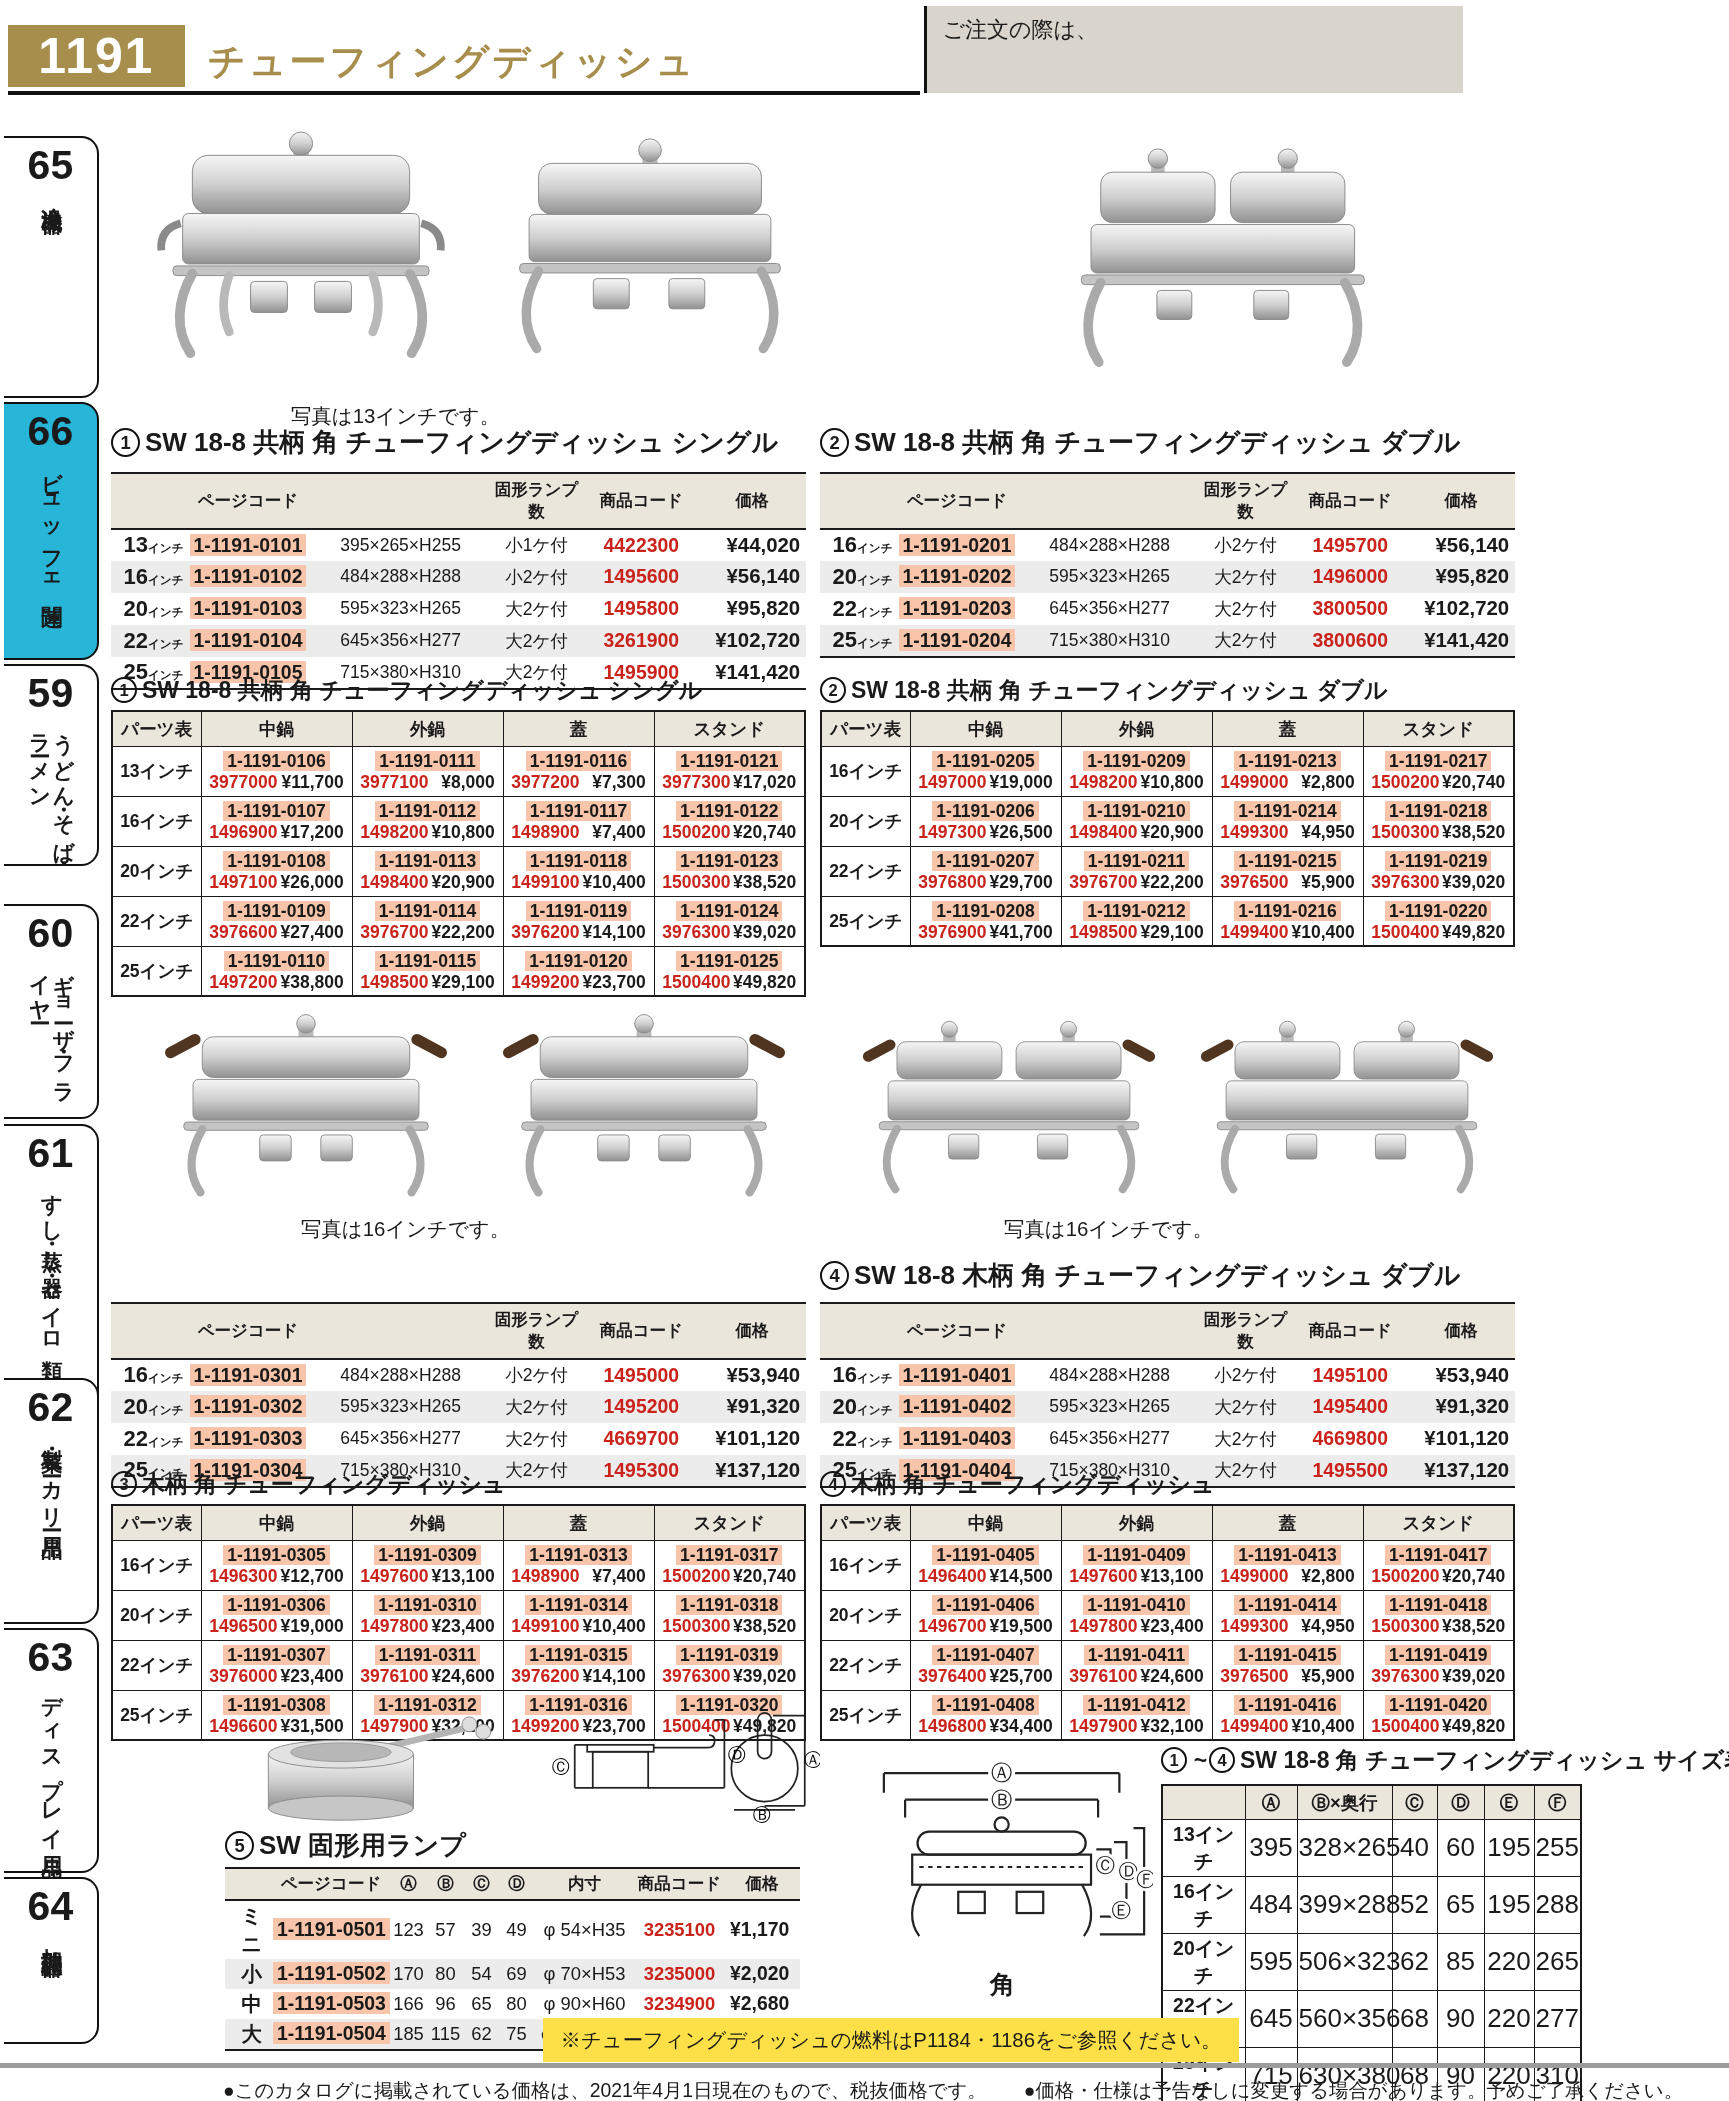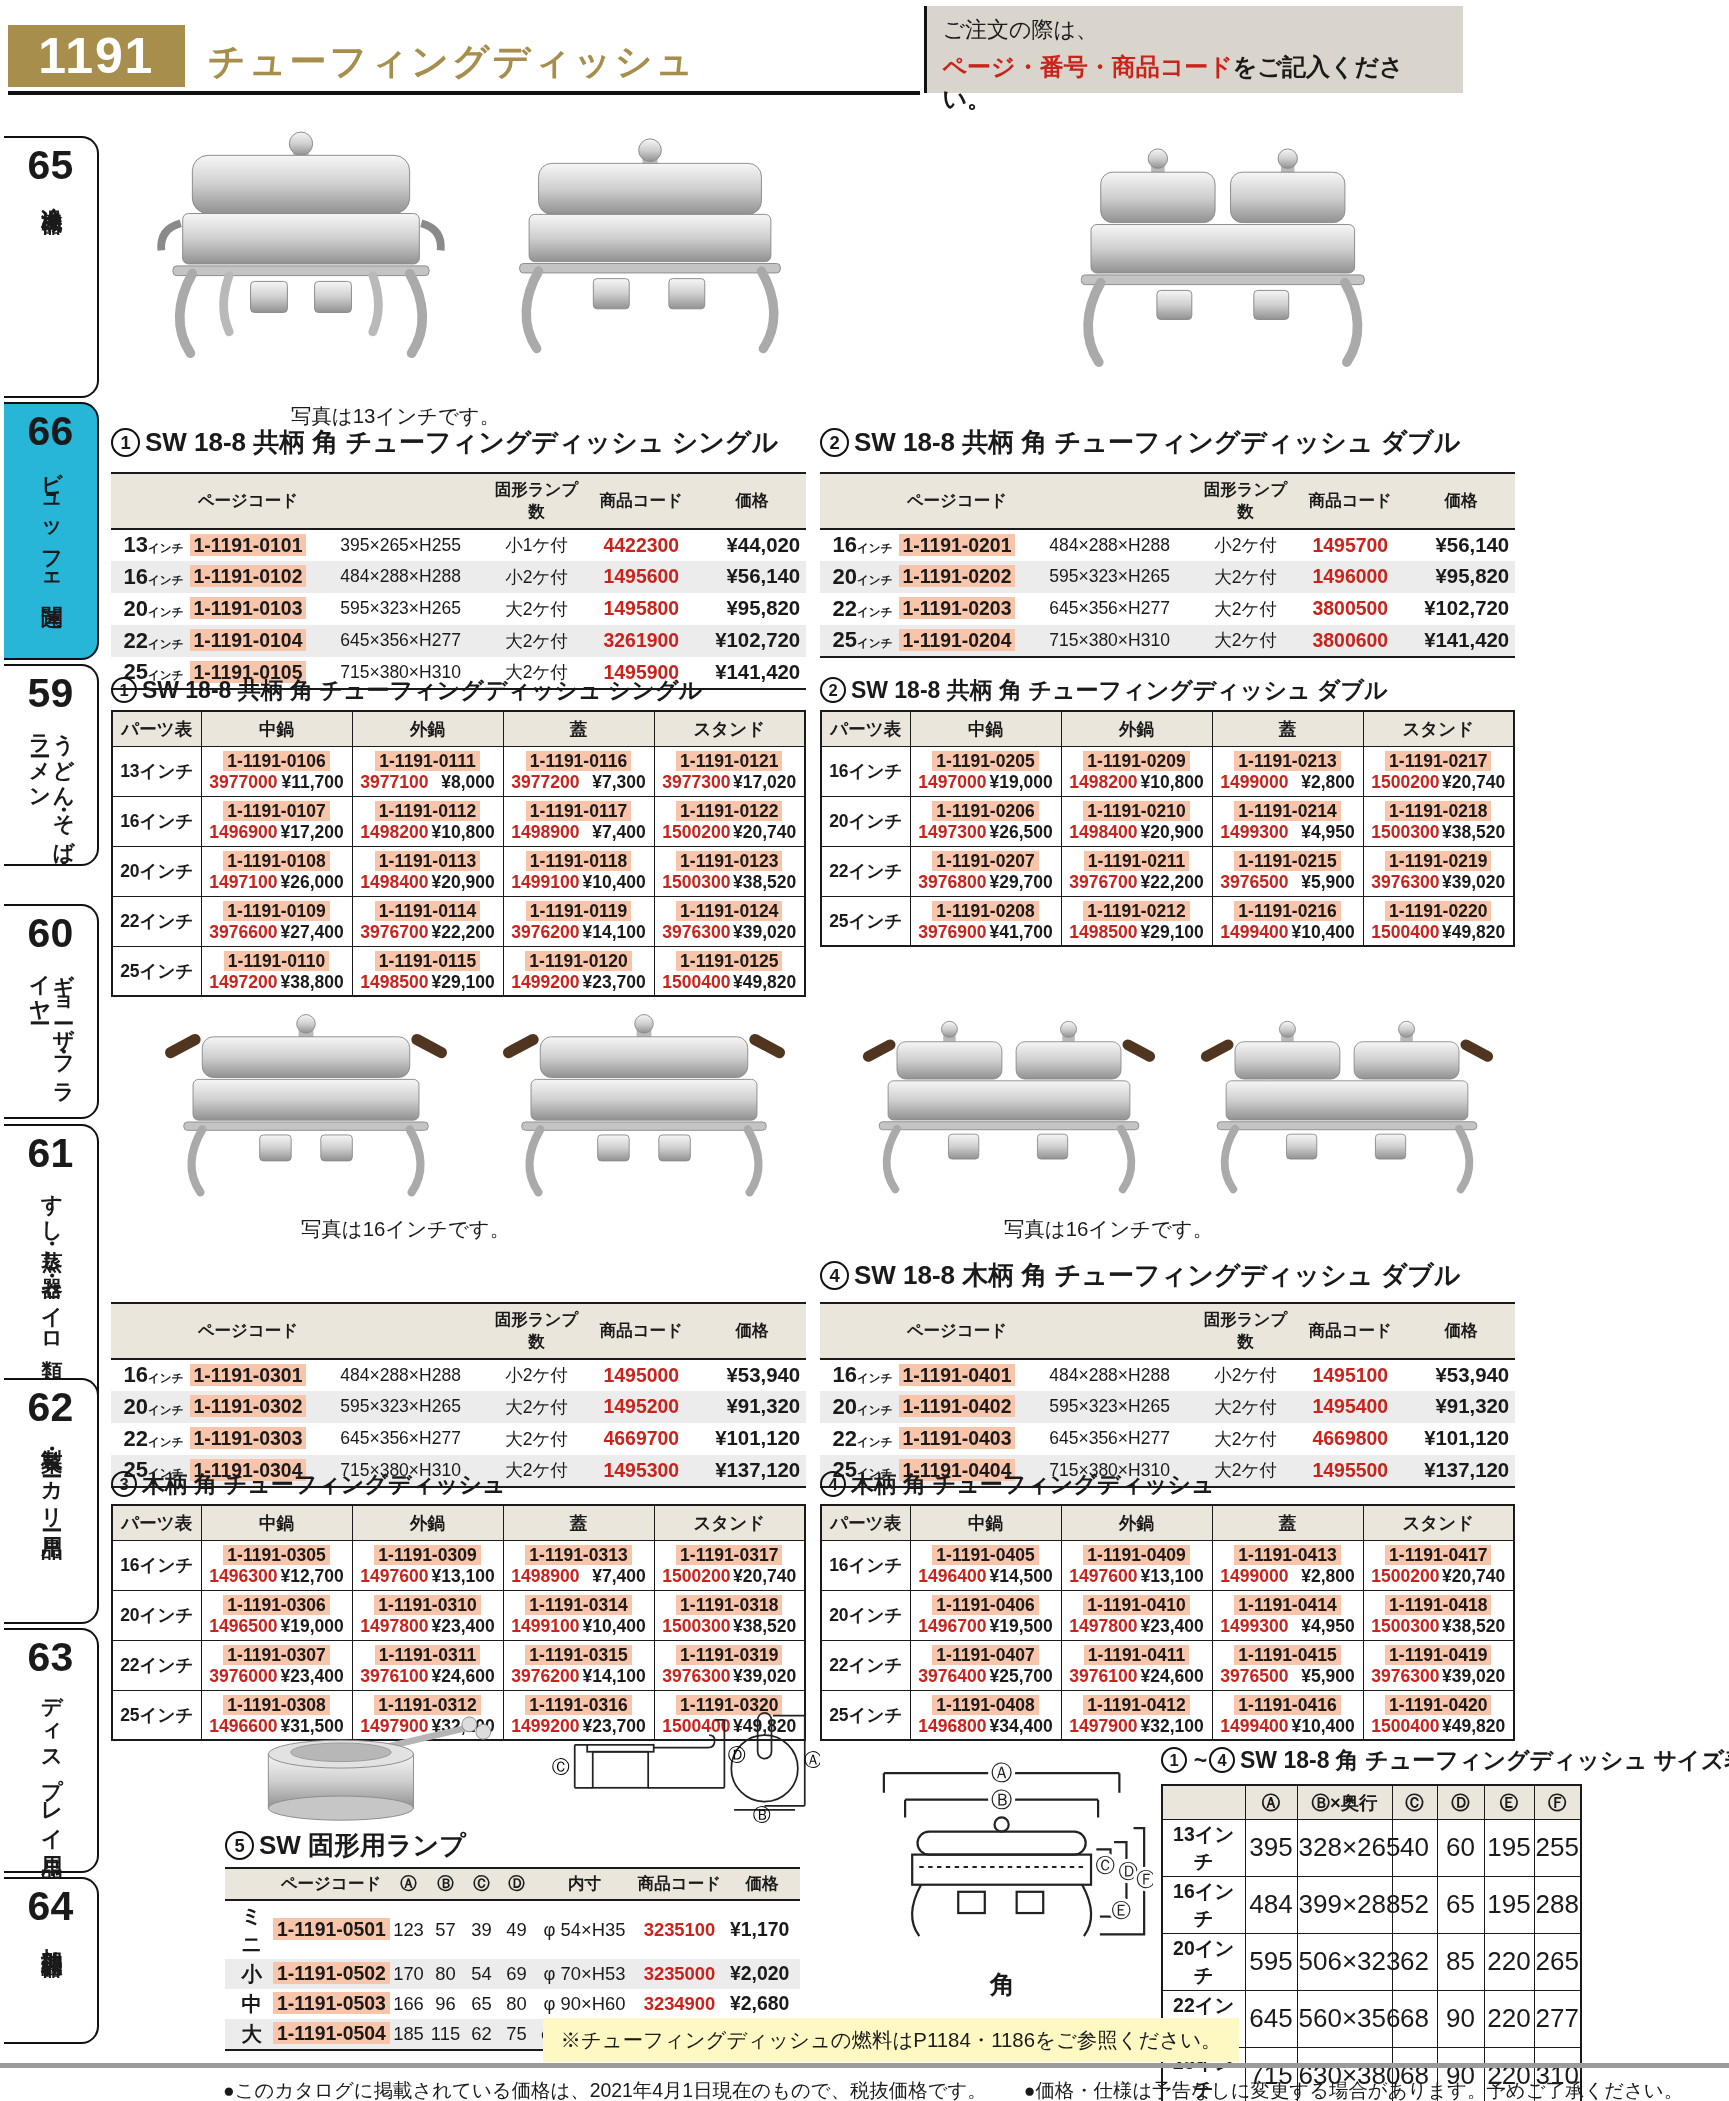--- a/index.html
+++ b/index.html
@@ -79,21 +79,21 @@
 
   
   table.sizes{border-collapse:collapse;width:100%;border:2.4px solid #1a1a1a;table-layout:fixed;}
   table.sizes th,table.sizes td{border:1.5px solid #1a1a1a;}
   table.sizes thead th{background:#eae6dc;font-size:18.4px;font-weight:bold;padding:3.9px 0;}
   table.sizes tbody tr{height:37px;}
   table.sizes tbody th{font-size:19.4px;font-weight:bold;}
   table.sizes td{font-size:26px;text-align:center;}
 
   .caption{font-size:20.4px;white-space:nowrap;}
-  .fuelnote{background:#fef9c3;font-size:20.4px;padding:7.8px 17.5px;white-space:nowrap;}
+  .fuelnote{background:#fde047;font-size:20.4px;padding:7.8px 17.5px;white-space:nowrap;}
   .divider{background:#9b9b9b;}
   .footnotes{font-size:19.4px;white-space:nowrap;}
   .footnotes span{margin-right:37px;}
   .kakucap{font-size:25px;font-weight:bold;text-align:center;}
   svg text{font-family:"Liberation Sans",sans-serif;}
 </style>
 </head>
 <body>
 
 <div class="page">
@@ -106,21 +106,20 @@
           <stop offset="1" stop-color="#919191"></stop>
       </linearGradient>
     </defs>
   </svg>
 
   <div class="abs pagebox" style="left:7.8px;top:25px;width:177px;height:62px;">1191</div>
   <div class="abs ptitle" style="left:208px;top:37px;">チューフィングディッシュ</div>
   <div class="abs hrule" style="left:7.8px;top:91px;width:912px;height:3.9px;"></div>
   <div class="abs ordernote" style="left:924px;top:5.8px;width:505px;height:68px;">
     <div class="l1">ご注文の際は、</div>
-    <div class="l2"><span class="rednote">ページ・番号・商品コード</span><span>をご記入ください。</span></div>
   </div>
 
   <nav>
     <div class="tab" style="top:136px;height:262px;">
       <div class="num">65</div>
       <div class="vlabel" style="height:180px;">冷温機器</div>
     </div>
     <div class="tab active" style="top:402px;height:258px;">
       <div class="num">66</div>
       <div class="vlabel" style="height:189px;">ビュッフェ関連</div>

